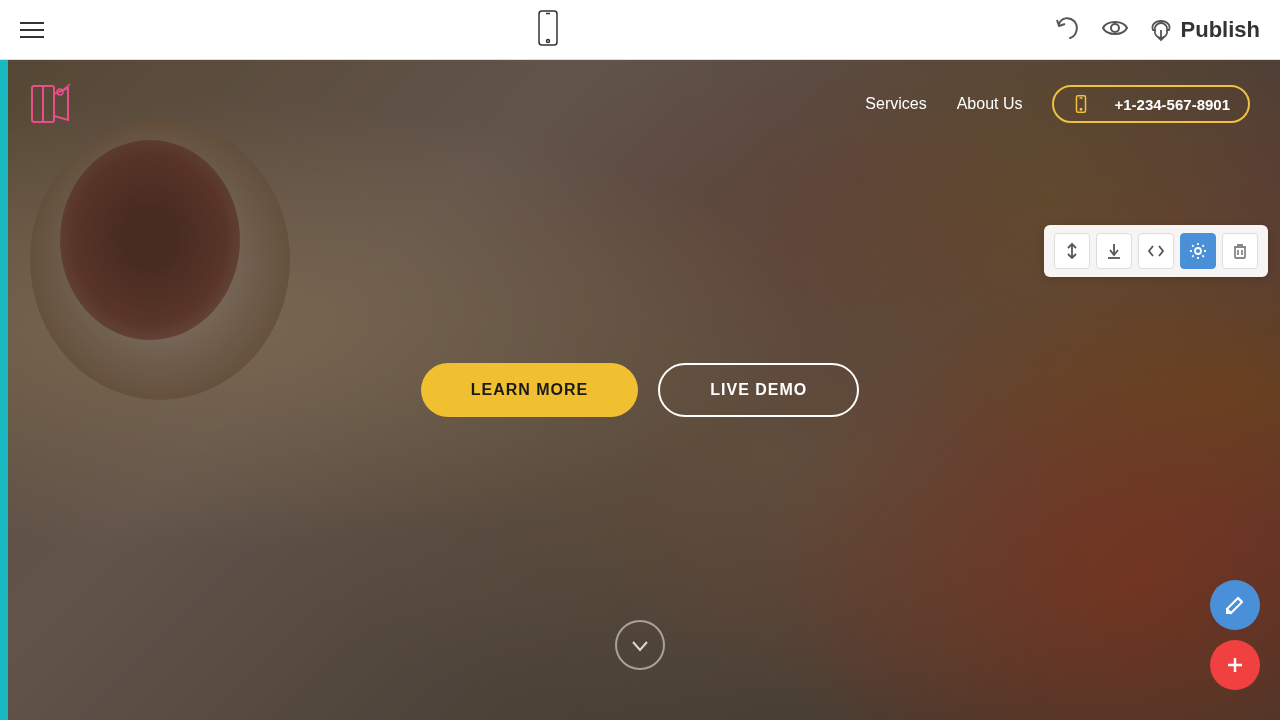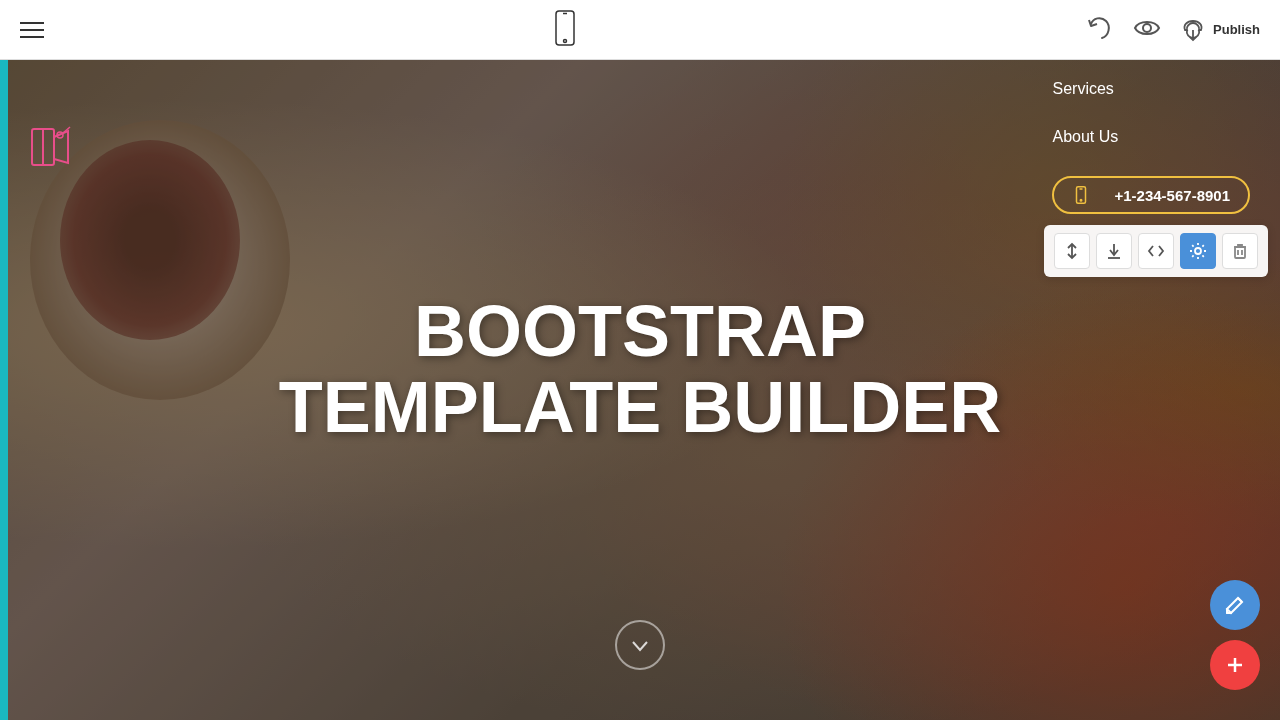--- a/index.html
+++ b/index.html
@@ -16,21 +16,21 @@
     .hamburger-icon { display: flex; flex-direction: column; gap: 5px; cursor: pointer; }
     .hamburger-icon span { display: block; width: 24px; height: 2px; background: #333; }
     #toolbar-center { display: flex; align-items: center; }
     .mobile-icon svg { width: 28px; height: 36px; }
     #toolbar-right { display: flex; align-items: center; gap: 20px; }
     .undo-icon svg { width: 28px; height: 28px; }
     .eye-icon svg { width: 28px; height: 28px; }
     .publish-btn {
       display: flex; align-items: center; gap: 8px;
       background: none; border: none; cursor: pointer;
-      font-size: 13px; font-weight: 600; color: #333;
+      font-size: 22px; font-weight: 600; color: #333;
     }
 
     
     #main-content {
       position: absolute; top: 60px; left: 0; width: 1280px; height: 660px;
       overflow: hidden;
     }
 
     
     #hero {
@@ -78,21 +78,21 @@
     #site-navbar {
       position: absolute; top: 0; left: 0; width: 100%;
       display: flex; align-items: center; justify-content: space-between;
       padding: 20px 30px;
       z-index: 10;
     }
     .site-logo {
       display: flex; align-items: center; gap: 4px;
     }
     .site-logo svg { width: 48px; height: 48px; }
-    .site-nav { display: flex; gap: 30px; flex-direction: column; }
+    .site-nav { display: flex; align-items: center; gap: 30px; }
     .nav-link {
       color: #fff; font-size: 16px; font-weight: 500;
       text-decoration: none; cursor: pointer;
     }
     .phone-btn {
       display: flex; align-items: center; gap: 24px;
       border: 2px solid #f0c040; border-radius: 30px;
       padding: 8px 18px; color: #fff; font-size: 15px; font-weight: 600;
       cursor: pointer;
     }
@@ -247,23 +247,23 @@
             <rect x="6" y="1" width="12" height="22" rx="2" ry="2"></rect>
             <line x1="10" y1="4" x2="14" y2="4"></line>
             <circle cx="12" cy="19" r="1"></circle>
           </svg>
           <span>+1-234-567-8901</span>
         </div>
       </div>
     </div>
 
     <div id="hero-text">
-      <div id="hero-title">
-        <div>BOOTSTRAP</div>
-        <div>TEMPLATE BUILDER</div>
+      <div id="hero-buttons">
+        <button class="btn-learn-more">LEARN MORE</button>
+        <button class="btn-live-demo">LIVE DEMO</button>
       </div>
     </div>
 
     <div id="down-arrow">
       <svg viewBox="0 0 22 22" fill="none" stroke="rgba(255,255,255,0.8)" stroke-width="2">
         <polyline points="4,8 11,16 18,8"></polyline>
       </svg>
     </div>
 
     <div id="section-toolbar">

